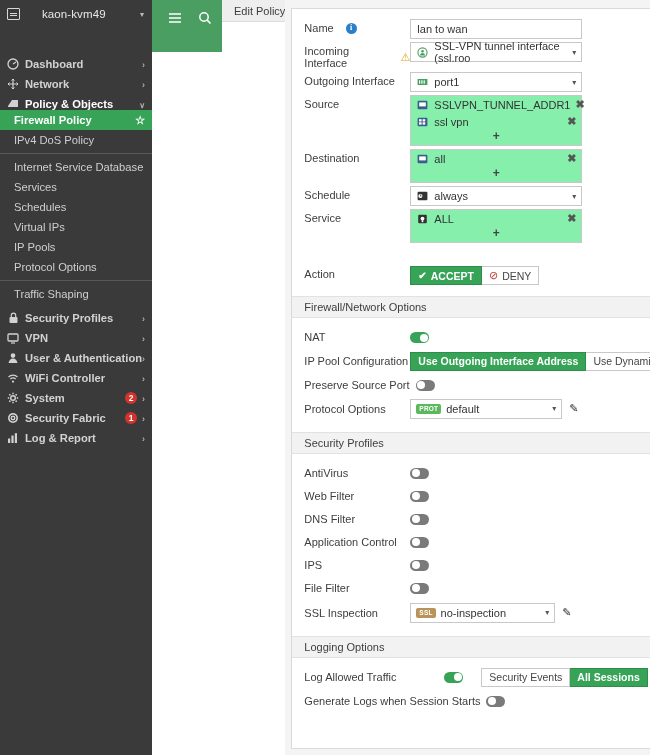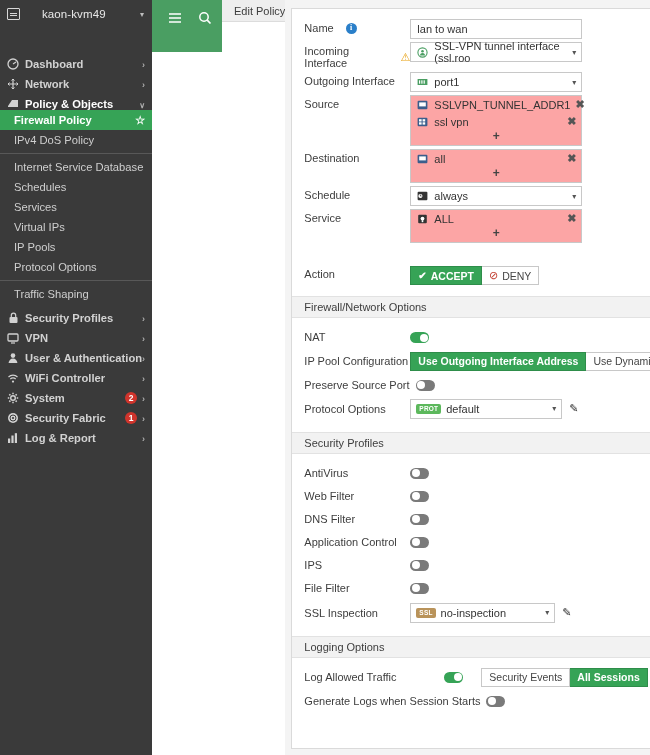--- a/index.html
+++ b/index.html
@@ -125,21 +125,21 @@
     border: 1px solid #c8c8c8; background: #fff; height: 20px;
     display: flex; align-items: center; padding: 0 6px;
     font-size: 11px; color: #333;
   }
   .sel {
     border: 1px solid #c8c8c8; background: #fff; height: 20px;
     display: flex; align-items: center; padding: 0 5px;
     font-size: 11px; color: #333; gap: 5px;
   }
   .sel .caret { margin-left: auto; font-size: 8px; color: #555; }
-  .multibox { border: 1px solid #c8c8c8; background: #fca5a5; }
+  .multibox { border: 1px solid #c8c8c8; background: #86efac; }
   .mb-item {
     display: flex; align-items: center; gap: 5px;
     height: 17px; padding: 0 5px; font-size: 11px; color: #333;
   }
   .mb-item .x { margin-left: auto; color: #555; font-size: 11px; font-weight: bold; }
   .mb-add { text-align: center; font-size: 12px; color: #444; height: 15px; line-height: 13px; font-weight: bold; }
 
   
   .eico {
     width: 13px; height: 12px; flex: 0 0 13px;
@@ -240,24 +240,24 @@
       <div class="nav-sub">
         <span>IPv4 DoS Policy</span>
       </div>
 
       <div class="nav-divider"></div>
 
       <div class="nav-sub">
         <span>Internet Service Database</span>
       </div>
       <div class="nav-sub">
+        <span>Services</span>
+      </div>
+      <div class="nav-sub">
         <span>Schedules</span>
-      </div>
-      <div class="nav-sub">
-        <span>Services</span>
       </div>
       <div class="nav-sub">
         <span>Virtual IPs</span>
       </div>
       <div class="nav-sub">
         <span>IP Pools</span>
       </div>
       <div class="nav-sub">
         <span>Protocol Options</span>
       </div>

